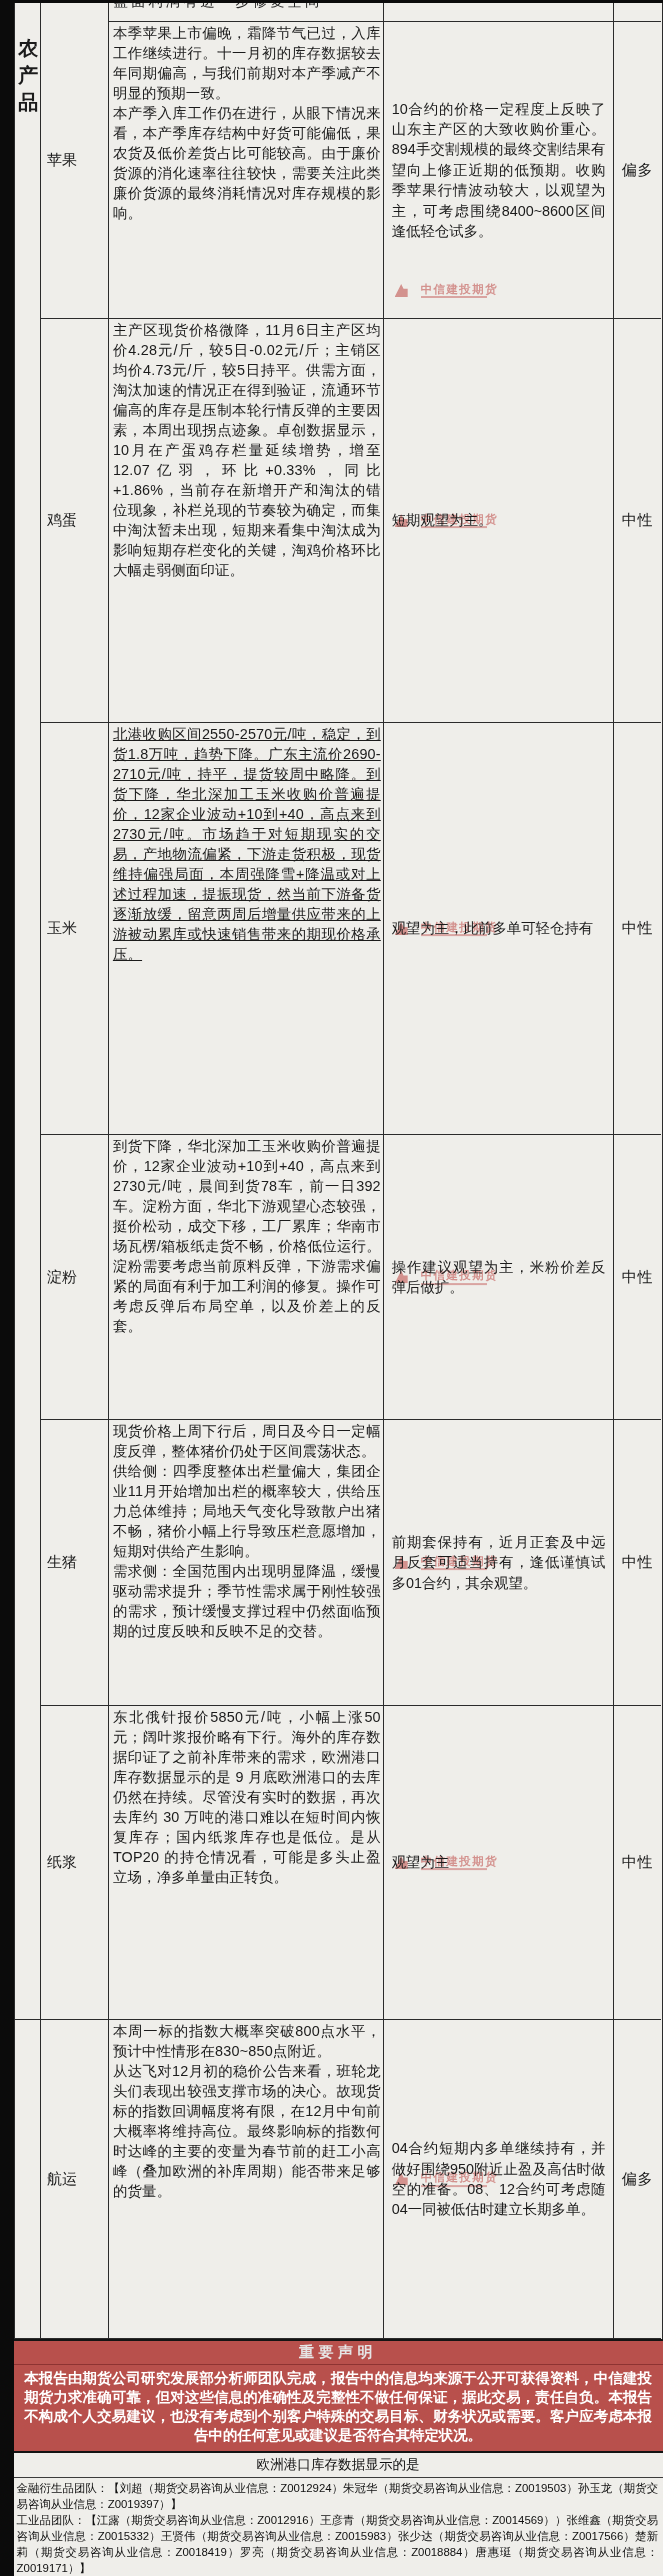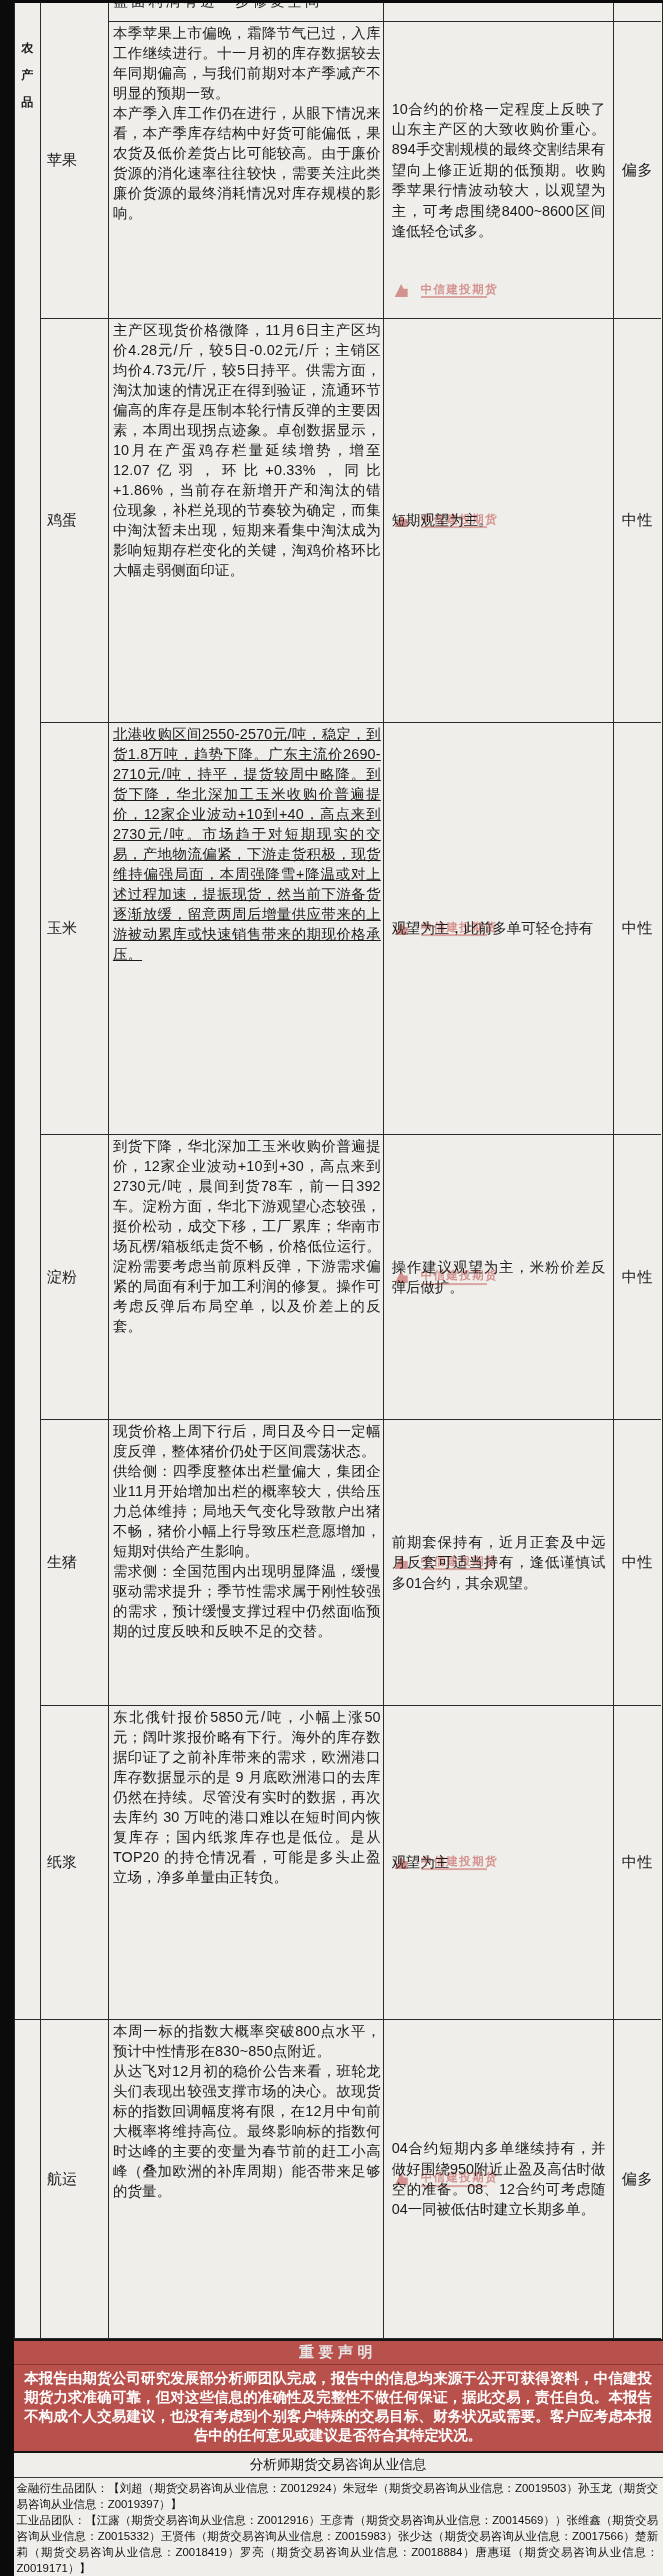--- a/index.html
+++ b/index.html
@@ -46,21 +46,21 @@
     font-size:15px; letter-spacing:0.8px;
   }
   .product-cell {
     display:flex; align-items:center; justify-content:flex-start;
     padding-left:6px; font-size:15px;
   }
   .category-cell { }
   .vlabel {
     margin:32px auto 0; width:18px;
     font-family:"Liberation Serif","DejaVu Serif",serif;
-    font-weight:bold; font-size:12px; line-height:27px;
+    font-weight:bold; font-size:20px; line-height:27px;
     word-break:break-all; text-align:center;
   }
   .clip-cell { overflow:hidden; }
   .clip-text {
     position:absolute; top:-11.4px; left:4.5px;
     font-size:14.4px; white-space:nowrap; letter-spacing:3px; color:#242424;
   }
 
   
   .watermark {
@@ -179,21 +179,21 @@
           <span class="wm-logo"></span>
           <span class="wm-textwrap">
               <span class="wm-text">中信建投期货</span>
               <span class="wm-bar"></span>
             </span>
         </div>
         <span class="opinion-text">观望为主，此前多单可轻仓持有</span>
       </div>
       <div class="cell rating-cell" style="grid-column:5; grid-row:4/5;">中性</div>
 
-      <div class="cell analysis-cell" style="grid-column:3; grid-row:5/6;">到货下降，华北深加工玉米收购价普遍提价，12家企业波动+10到+30，高点来到2730元/吨，晨间到货78车，前一日392车。淀粉方面，华北下游观望心态较强，挺价松动，成交下移，工厂累库；华南市场瓦楞/箱板纸走货不畅，价格低位运行。淀粉需要考虑当前原料反弹，下游需求偏紧的局面有利于加工利润的修复。操作可考虑反弹后布局空单，以及价差上的反套。</div>
+      <div class="cell analysis-cell" style="grid-column:3; grid-row:5/6;">到货下降，华北深加工玉米收购价普遍提价，12家企业波动+10到+40，高点来到2730元/吨，晨间到货78车，前一日392车。淀粉方面，华北下游观望心态较强，挺价松动，成交下移，工厂累库；华南市场瓦楞/箱板纸走货不畅，价格低位运行。淀粉需要考虑当前原料反弹，下游需求偏紧的局面有利于加工利润的修复。操作可考虑反弹后布局空单，以及价差上的反套。</div>
       <div class="cell opinion-cell" style="grid-column:4; grid-row:5/6;">
         <div class="watermark">
           <span class="wm-logo"></span>
           <span class="wm-textwrap">
               <span class="wm-text">中信建投期货</span>
               <span class="wm-bar"></span>
             </span>
         </div>
         <span class="opinion-text">操作建议观望为主，米粉价差反弹后做扩。</span>
       </div>
@@ -239,21 +239,21 @@
         </div>
         <span class="opinion-text">04合约短期内多单继续持有，并做好围绕950附近止盈及高估时做空的准备。08、12合约可考虑随04一同被低估时建立长期多单。</span>
       </div>
       <div class="cell rating-cell" style="grid-column:5; grid-row:8/9;">偏多</div>
 
     </div>
 
     <div class="decl-banner">重要声明</div>
     <div class="decl-body">本报告由期货公司研究发展部分析师团队完成，报告中的信息均来源于公开可获得资料，中信建投期货力求准确可靠，但对这些信息的准确性及完整性不做任何保证，据此交易，责任自负。本报告不构成个人交易建议，也没有考虑到个别客户特殊的交易目标、财务状况或需要。客户应考虑本报告中的任何意见或建议是否符合其特定状况。</div>
 
-    <div class="analyst-heading">分析师期货交易咨询从业信息</div>
+    <div class="analyst-heading">欧洲港口库存数据显示的是</div>
     <div class="analyst-body">
       <p class="analyst-line">金融衍生品团队：【刘超（期货交易咨询从业信息：Z0012924）朱冠华（期货交易咨询从业信息：Z0019503）孙玉龙（期货交易咨询从业信息：Z0019397）】</p>
       <p class="analyst-line">工业品团队：【江露（期货交易咨询从业信息：Z0012916）王彦青（期货交易咨询从业信息：Z0014569））张维鑫（期货交易咨询从业信息：Z0015332）王贤伟（期货交易咨询从业信息：Z0015983）张少达（期货交易咨询从业信息：Z0017566）楚新莉（期货交易咨询从业信息：Z0018419）罗亮（期货交易咨询从业信息：Z0018884）唐惠珽（期货交易咨询从业信息：Z0019171）】</p>
 
     </div>
 
   </div>
 </div>
 
 

